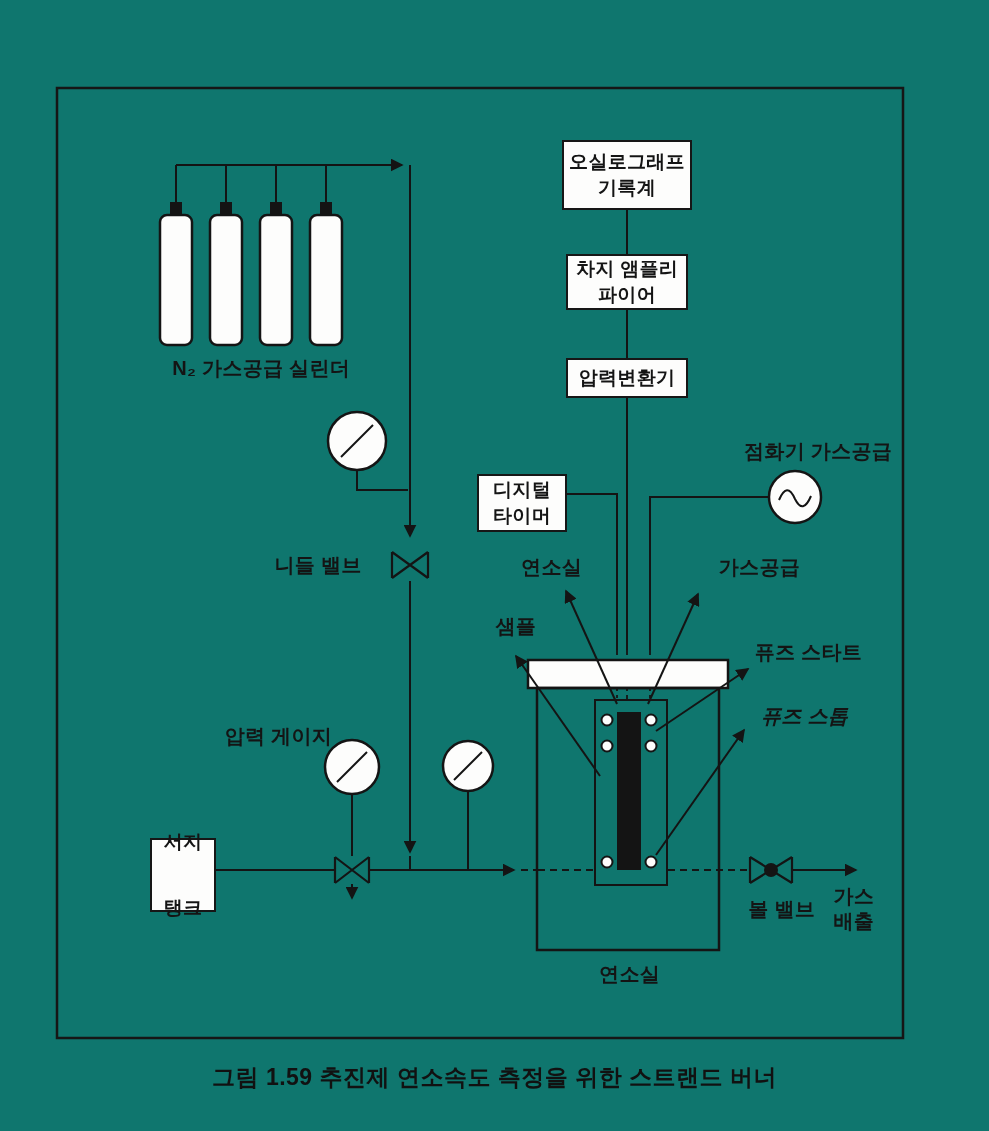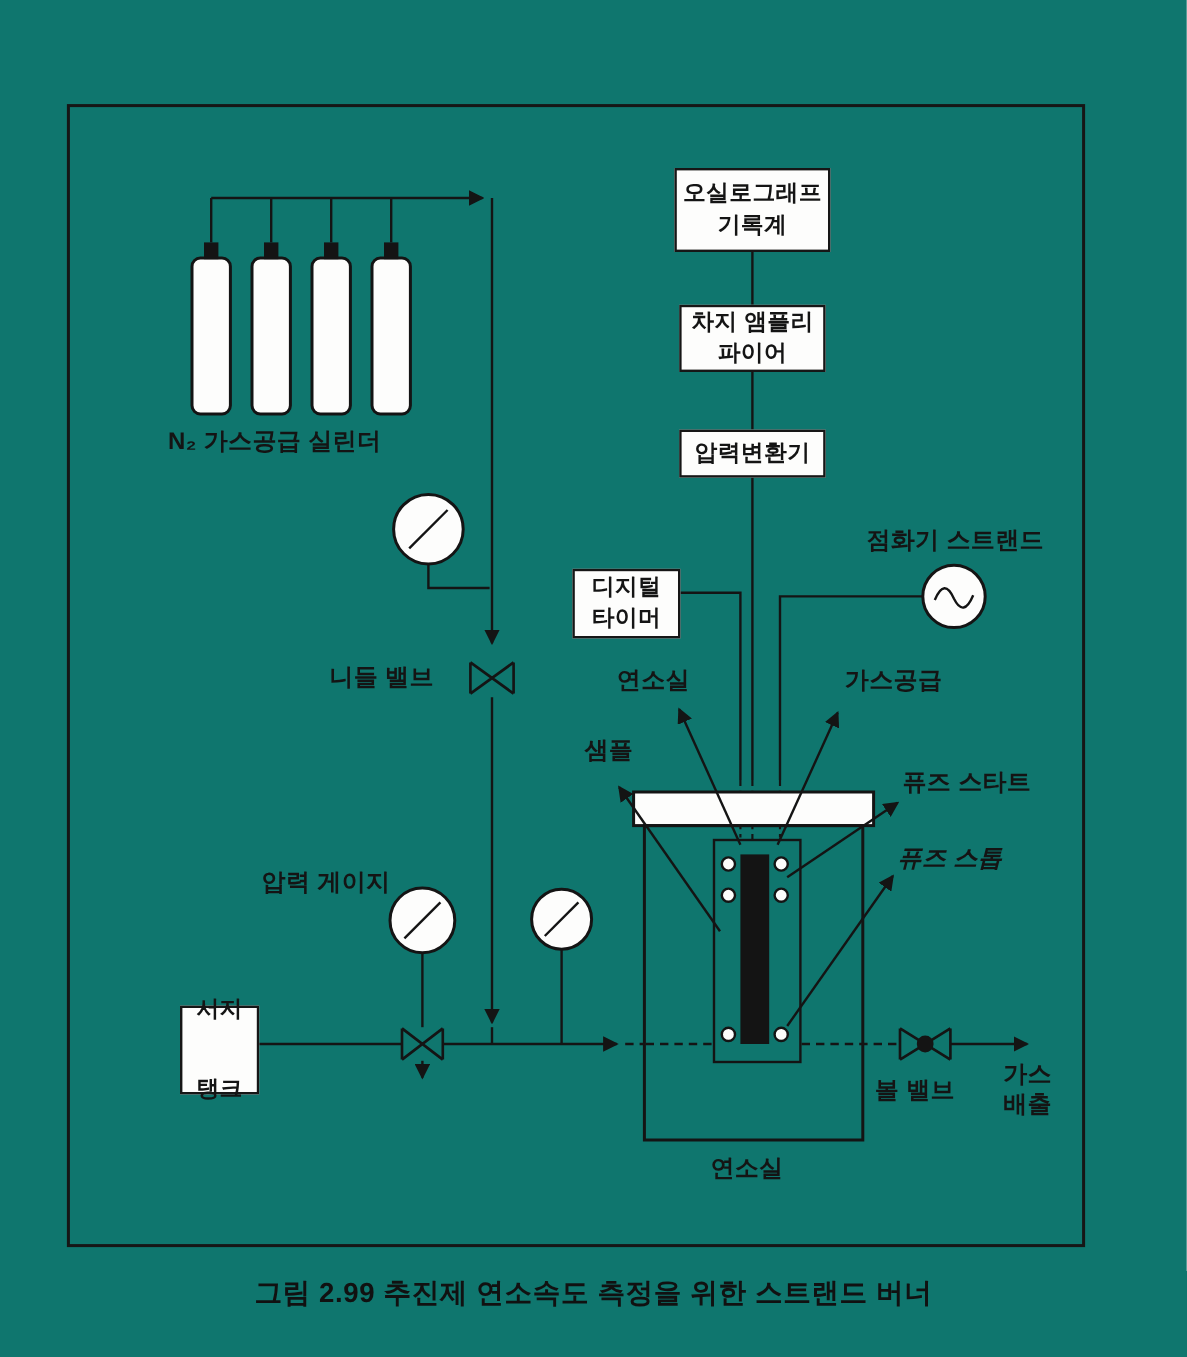--- a/index.html
+++ b/index.html
@@ -4,21 +4,21 @@
 <style>
   html,body{margin:0;padding:0;background:#e8e8e6;}
   .stage{
     position:relative;width:989px;height:1131px;background:#0f766e;
     font-family:"Liberation Sans","DejaVu Sans",sans-serif;color:#141414;
     overflow:hidden;
   }
   .stage svg{position:absolute;left:0;top:0;}
   .lbl{
     position:absolute;font-size:20px;font-weight:700;line-height:1.25;
-    text-align:left;color:#141414;letter-spacing:.3px;white-space:nowrap;
+    text-align:right;color:#141414;letter-spacing:.3px;white-space:nowrap;
   }
   .lbl.right{text-align:center;}
   .lbl.twoline{white-space:normal;}
   .box{
     position:absolute;border:2.5px solid #161616;background:#fdfdfc;
     display:flex;flex-direction:column;align-items:center;justify-content:center;
     font-size:19px;font-weight:700;line-height:1.35;text-align:center;
     box-sizing:border-box;letter-spacing:.3px;
   }
   .caption{
@@ -171,38 +171,38 @@
 
   <div class="box" style="left:150px;top:838px;width:66px;height:74px;gap:40px;">
     <span>서지</span>
     <span>탱크</span>
   </div>
 
   <div class="lbl" style="left:140px;top:356px;width:210px;">N₂ 가스공급 실린더</div>
 
   <div class="lbl right" style="left:258px;top:553px;width:120px;">니들 밸브</div>
 
-  <div class="lbl" style="left:722px;top:439px;width:170px;">점화기 스트랜드</div>
+  <div class="lbl" style="left:722px;top:439px;width:170px;">점화기 가스공급</div>
 
   <div class="lbl" style="left:514px;top:555px;width:68px;">연소실</div>
 
   <div class="lbl" style="left:704px;top:555px;width:96px;">가스공급</div>
 
-  <div class="lbl" style="left:487px;top:614px;width:60px;">샘플</div>
+  <div class="lbl" style="left:476px;top:614px;width:60px;">샘플</div>
 
   <div class="lbl" style="left:752px;top:640px;width:110px;">퓨즈 스타트</div>
 
   <div class="lbl" style="left:748px;top:704px;width:100px;font-style:italic;">퓨즈 스톱</div>
 
   <div class="lbl" style="left:218px;top:724px;width:114px;">압력 게이지</div>
 
   <div class="lbl" style="left:729px;top:897px;width:86px;">볼 밸브</div>
 
-  <div class="lbl twoline" style="left:836px;top:884px;width:62px;">
+  <div class="lbl twoline" style="left:812px;top:884px;width:62px;">
     <div>가스</div>
     <div>배출</div>
   </div>
 
   <div class="lbl" style="left:592px;top:962px;width:68px;">연소실</div>
 
-  <div class="caption">그림 2.99  추진제 연소속도 측정을 위한 스트랜드 버너</div>
+  <div class="caption">그림 1.59  추진제 연소속도 측정을 위한 스트랜드 버너</div>
 
 </div>
 
 </body></html>

